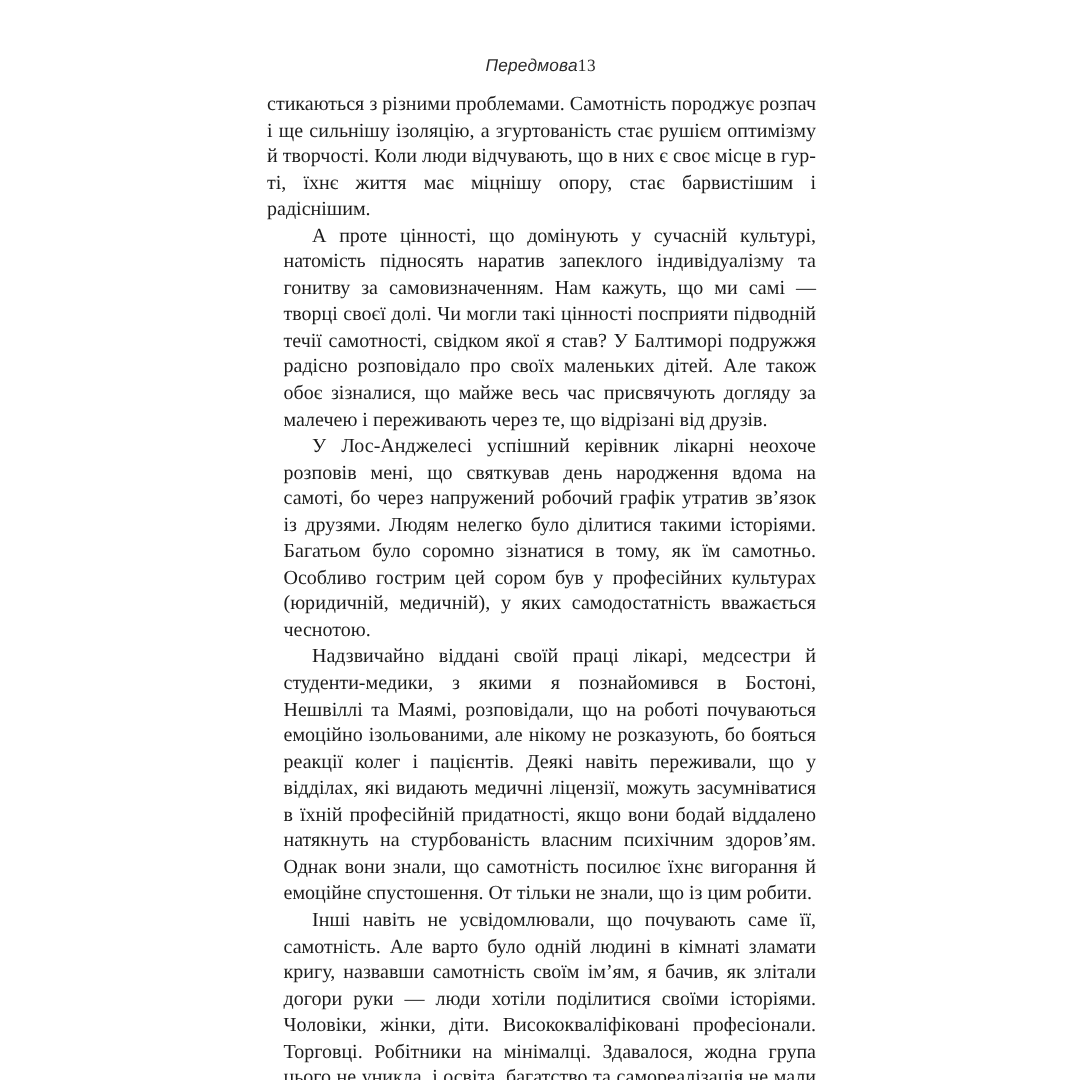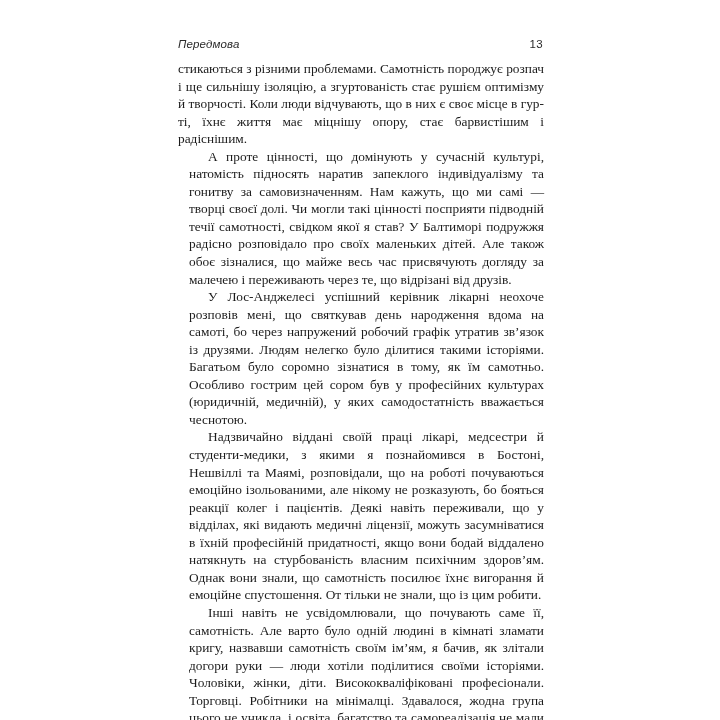--- a/index.html
+++ b/index.html
@@ -19,32 +19,32 @@
 
   
   .running-head {
     position: absolute;
     left: 178px;
     top: 38px;
     width: 365px;
     height: 16px;
     display: flex;
     align-items: baseline;
-    justify-content: space-between;
+    justify-content: center;
   }
   .running-head-title {
     font-family: "Liberation Sans", "DejaVu Sans", sans-serif;
     font-style: italic;
     font-size: 11.5px;
     letter-spacing: 0.15px;
     color: #2a2a2a;
     white-space: nowrap;
   }
   .folio {
-    font-family: Liberation Sans, sans-serif;
+    font-family: Liberation Serif, serif;
     font-size: 11.5px;
     font-weight: 400;
     letter-spacing: 0.3px;
     color: #2a2a2a;
   }
 
   
   .text-block {
     position: absolute;
     left: 178px;

